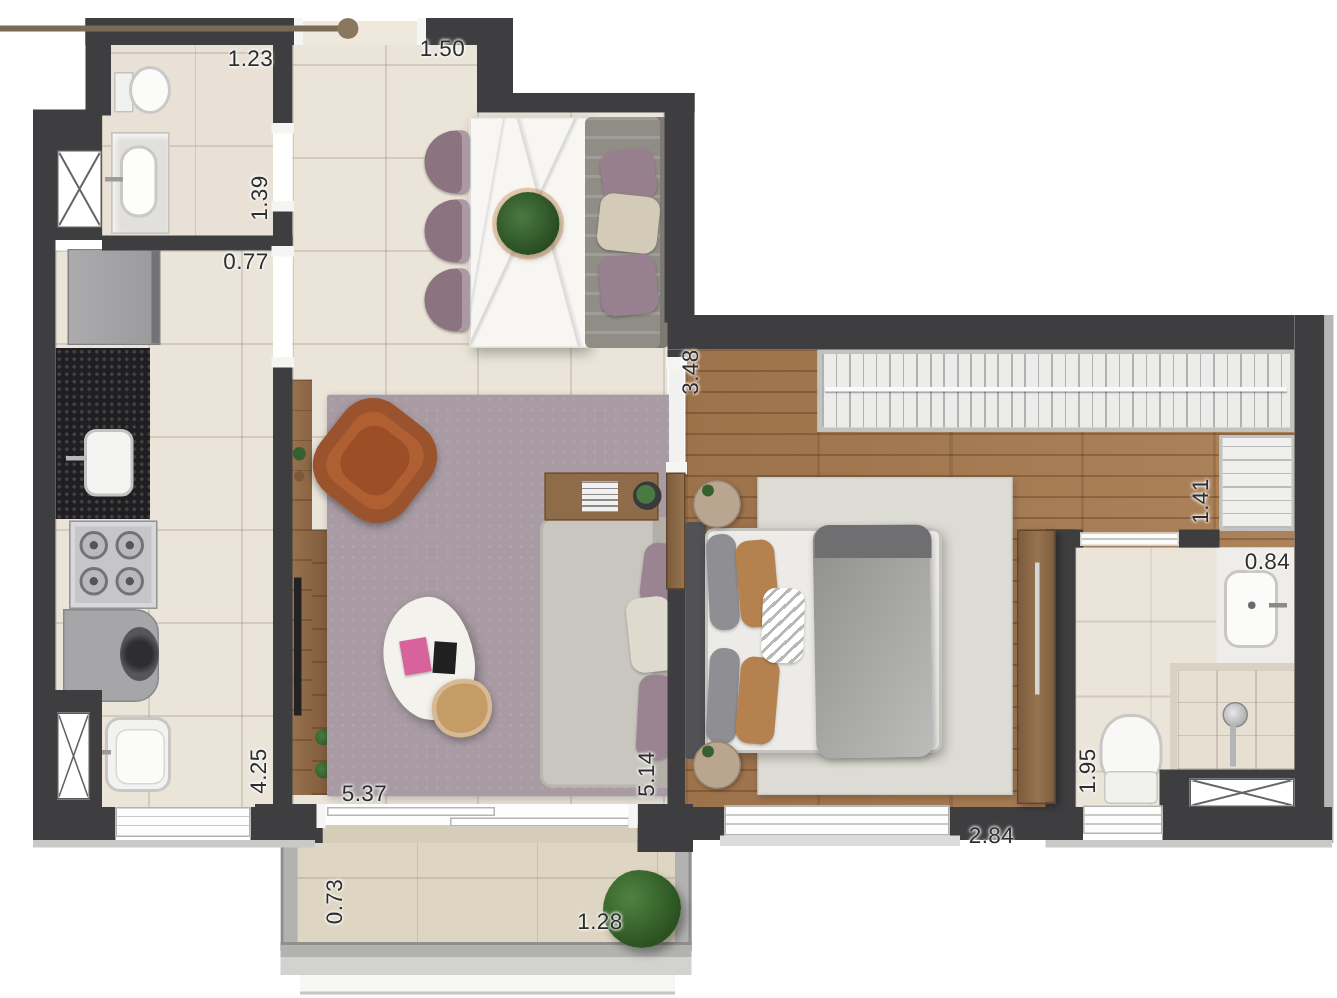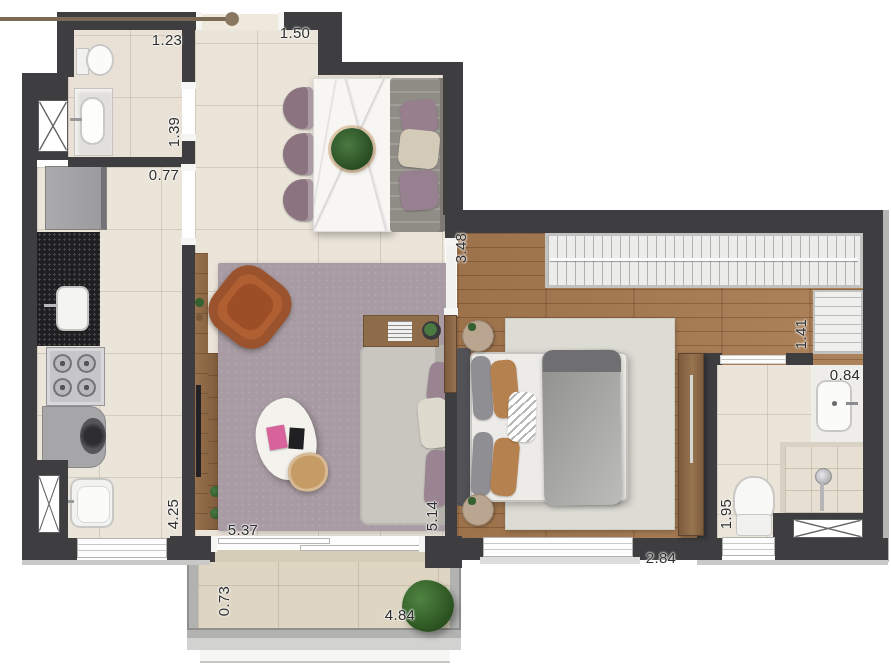--- a/index.html
+++ b/index.html
@@ -235,15 +235,15 @@
   <div class="dim" style="left:146px;top:167px;">0.77</div>
   <div class="dim v" style="left:443px;top:240px;">3.48</div>
   <div class="dim v" style="left:783px;top:326px;">1.41</div>
   <div class="dim" style="left:827px;top:367px;">0.84</div>
   <div class="dim v" style="left:155px;top:506px;">4.25</div>
   <div class="dim" style="left:225px;top:522px;">5.37</div>
   <div class="dim v" style="left:414px;top:508px;">5.14</div>
   <div class="dim" style="left:643px;top:522px;margin-top:28px;">2.84</div>
   <div class="dim v" style="left:708px;top:506px;">1.95</div>
   <div class="dim v" style="left:206px;top:593px;">0.73</div>
-  <div class="dim" style="left:382px;top:607px;">4.84</div>
+  <div class="dim" style="left:382px;top:607px;">1.28</div>
 
 </div>
 
 </body></html>

